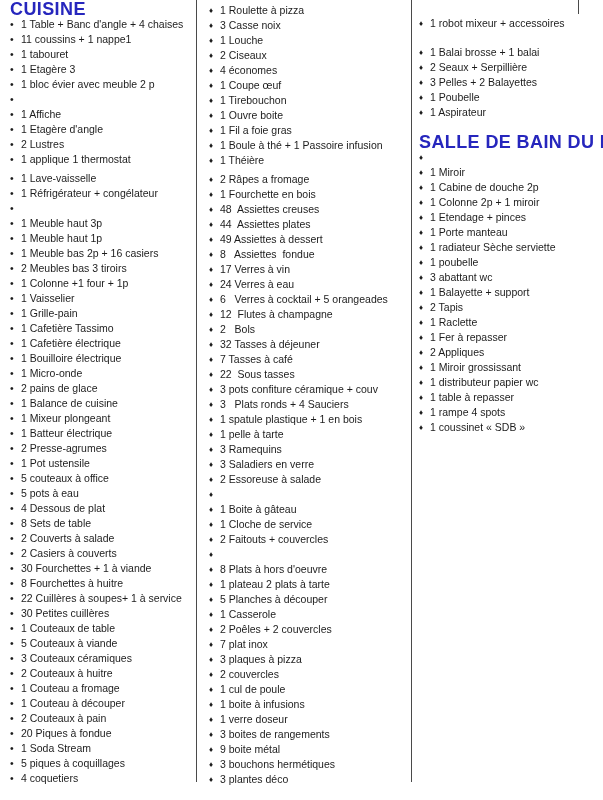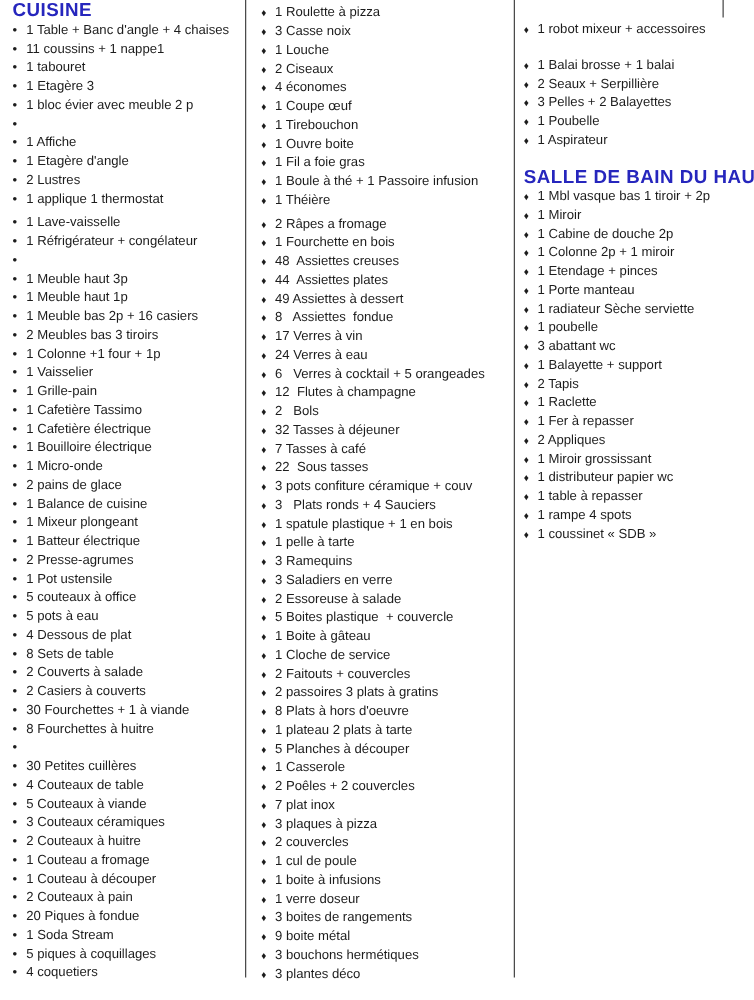--- a/index.html
+++ b/index.html
@@ -11,21 +11,21 @@
   }
   .divider{position:absolute;width:1px;background:#4a4a4a;top:0;}
   #divider-left{left:196px;height:782px;}
   #divider-right{left:411px;height:782px;}
   #divider-stub{left:578px;height:14px;}
   .col{position:absolute;}
   #col-0{left:10px;top:1px;width:186px;}
   #col-1{left:209px;top:3px;width:200px;}
   #col-2{left:419px;top:16px;width:182px;}
   .hdr{
-    font-weight:bold;font-size:15px;line-height:16px;
+    font-weight:bold;font-size:18px;line-height:16px;
     color:#2626bd;letter-spacing:.4px;white-space:pre;
   }
   .item{display:flex;align-items:flex-start;line-height:15px;font-size:10.5px;white-space:pre;}
   .bullet{flex:0 0 11px;width:11px;text-align:left;color:#1c1c1c;}
   .b-round{font-size:10.5px;}
   .b-diamond{font-size:8px;line-height:15px;}
   .txt{color:#1c1c1c;}
   .spacer-small{height:4px;}
   .spacer-line{height:14px;}
 </style>
@@ -70,23 +70,23 @@
     <div class="item"><span class="bullet b-round">•</span><span class="txt">2 Presse-agrumes</span></div>
     <div class="item"><span class="bullet b-round">•</span><span class="txt">1 Pot ustensile</span></div>
     <div class="item"><span class="bullet b-round">•</span><span class="txt">5 couteaux à office</span></div>
     <div class="item"><span class="bullet b-round">•</span><span class="txt">5 pots à eau</span></div>
     <div class="item"><span class="bullet b-round">•</span><span class="txt">4 Dessous de plat</span></div>
     <div class="item"><span class="bullet b-round">•</span><span class="txt">8 Sets de table</span></div>
     <div class="item"><span class="bullet b-round">•</span><span class="txt">2 Couverts à salade</span></div>
     <div class="item"><span class="bullet b-round">•</span><span class="txt">2 Casiers à couverts</span></div>
     <div class="item"><span class="bullet b-round">•</span><span class="txt">30 Fourchettes + 1 à viande</span></div>
     <div class="item"><span class="bullet b-round">•</span><span class="txt">8 Fourchettes à huitre</span></div>
-    <div class="item"><span class="bullet b-round">•</span></div>
+    <div class="item"><span class="bullet b-round">•</span><span class="txt">22 Cuillères à soupes+ 1 à service</span></div>
     <div class="item"><span class="bullet b-round">•</span><span class="txt">30 Petites cuillères</span></div>
-    <div class="item"><span class="bullet b-round">•</span><span class="txt">4 Couteaux de table</span></div>
+    <div class="item"><span class="bullet b-round">•</span><span class="txt">1 Couteaux de table</span></div>
     <div class="item"><span class="bullet b-round">•</span><span class="txt">5 Couteaux à viande</span></div>
     <div class="item"><span class="bullet b-round">•</span><span class="txt">3 Couteaux céramiques</span></div>
     <div class="item"><span class="bullet b-round">•</span><span class="txt">2 Couteaux à huitre</span></div>
     <div class="item"><span class="bullet b-round">•</span><span class="txt">1 Couteau a fromage</span></div>
     <div class="item"><span class="bullet b-round">•</span><span class="txt">1 Couteau à découper</span></div>
     <div class="item"><span class="bullet b-round">•</span><span class="txt">2 Couteaux à pain</span></div>
     <div class="item"><span class="bullet b-round">•</span><span class="txt">20 Piques à fondue</span></div>
     <div class="item"><span class="bullet b-round">•</span><span class="txt">1 Soda Stream</span></div>
     <div class="item"><span class="bullet b-round">•</span><span class="txt">5 piques à coquillages</span></div>
     <div class="item"><span class="bullet b-round">•</span><span class="txt">4 coquetiers</span></div>
@@ -118,25 +118,25 @@
     <div class="item"><span class="bullet b-diamond">♦</span><span class="txt">32 Tasses à déjeuner</span></div>
     <div class="item"><span class="bullet b-diamond">♦</span><span class="txt">7 Tasses à café</span></div>
     <div class="item"><span class="bullet b-diamond">♦</span><span class="txt">22  Sous tasses</span></div>
     <div class="item"><span class="bullet b-diamond">♦</span><span class="txt">3 pots confiture céramique + couv</span></div>
     <div class="item"><span class="bullet b-diamond">♦</span><span class="txt">3   Plats ronds + 4 Sauciers</span></div>
     <div class="item"><span class="bullet b-diamond">♦</span><span class="txt">1 spatule plastique + 1 en bois</span></div>
     <div class="item"><span class="bullet b-diamond">♦</span><span class="txt">1 pelle à tarte</span></div>
     <div class="item"><span class="bullet b-diamond">♦</span><span class="txt">3 Ramequins</span></div>
     <div class="item"><span class="bullet b-diamond">♦</span><span class="txt">3 Saladiers en verre</span></div>
     <div class="item"><span class="bullet b-diamond">♦</span><span class="txt">2 Essoreuse à salade</span></div>
-    <div class="item"><span class="bullet b-diamond">♦</span><span class="txt">5 Boites plastique  + couvercle</span></div>
+    <div class="item"><span class="bullet b-diamond">♦</span></div>
     <div class="item"><span class="bullet b-diamond">♦</span><span class="txt">1 Boite à gâteau</span></div>
     <div class="item"><span class="bullet b-diamond">♦</span><span class="txt">1 Cloche de service</span></div>
     <div class="item"><span class="bullet b-diamond">♦</span><span class="txt">2 Faitouts + couvercles</span></div>
-    <div class="item"><span class="bullet b-diamond">♦</span><span class="txt">2 passoires 3 plats à gratins</span></div>
+    <div class="item"><span class="bullet b-diamond">♦</span></div>
     <div class="item"><span class="bullet b-diamond">♦</span><span class="txt">8 Plats à hors d'oeuvre</span></div>
     <div class="item"><span class="bullet b-diamond">♦</span><span class="txt">1 plateau 2 plats à tarte</span></div>
     <div class="item"><span class="bullet b-diamond">♦</span><span class="txt">5 Planches à découper</span></div>
     <div class="item"><span class="bullet b-diamond">♦</span><span class="txt">1 Casserole</span></div>
     <div class="item"><span class="bullet b-diamond">♦</span><span class="txt">2 Poêles + 2 couvercles</span></div>
     <div class="item"><span class="bullet b-diamond">♦</span><span class="txt">7 plat inox</span></div>
     <div class="item"><span class="bullet b-diamond">♦</span><span class="txt">3 plaques à pizza</span></div>
     <div class="item"><span class="bullet b-diamond">♦</span><span class="txt">2 couvercles</span></div>
     <div class="item"><span class="bullet b-diamond">♦</span><span class="txt">1 cul de poule</span></div>
     <div class="item"><span class="bullet b-diamond">♦</span><span class="txt">1 boite à infusions</span></div>
@@ -149,21 +149,21 @@
 <div class="col" id="col-2">
     <div class="item"><span class="bullet b-diamond">♦</span><span class="txt">1 robot mixeur + accessoires</span></div>
     <div class="spacer-line"></div>
     <div class="item"><span class="bullet b-diamond">♦</span><span class="txt">1 Balai brosse + 1 balai</span></div>
     <div class="item"><span class="bullet b-diamond">♦</span><span class="txt">2 Seaux + Serpillière</span></div>
     <div class="item"><span class="bullet b-diamond">♦</span><span class="txt">3 Pelles + 2 Balayettes</span></div>
     <div class="item"><span class="bullet b-diamond">♦</span><span class="txt">1 Poubelle</span></div>
     <div class="item"><span class="bullet b-diamond">♦</span><span class="txt">1 Aspirateur</span></div>
     <div class="spacer-line"></div>
     <div class="hdr">SALLE DE BAIN DU HAUT</div>
-    <div class="item"><span class="bullet b-diamond">♦</span><span class="txt">1 Mbl vasque bas 1 tiroir + 2p</span></div>
+    <div class="item"><span class="bullet b-diamond">♦</span></div>
     <div class="item"><span class="bullet b-diamond">♦</span><span class="txt">1 Miroir</span></div>
     <div class="item"><span class="bullet b-diamond">♦</span><span class="txt">1 Cabine de douche 2p</span></div>
     <div class="item"><span class="bullet b-diamond">♦</span><span class="txt">1 Colonne 2p + 1 miroir</span></div>
     <div class="item"><span class="bullet b-diamond">♦</span><span class="txt">1 Etendage + pinces</span></div>
     <div class="item"><span class="bullet b-diamond">♦</span><span class="txt">1 Porte manteau</span></div>
     <div class="item"><span class="bullet b-diamond">♦</span><span class="txt">1 radiateur Sèche serviette</span></div>
     <div class="item"><span class="bullet b-diamond">♦</span><span class="txt">1 poubelle</span></div>
     <div class="item"><span class="bullet b-diamond">♦</span><span class="txt">3 abattant wc</span></div>
     <div class="item"><span class="bullet b-diamond">♦</span><span class="txt">1 Balayette + support</span></div>
     <div class="item"><span class="bullet b-diamond">♦</span><span class="txt">2 Tapis</span></div>

